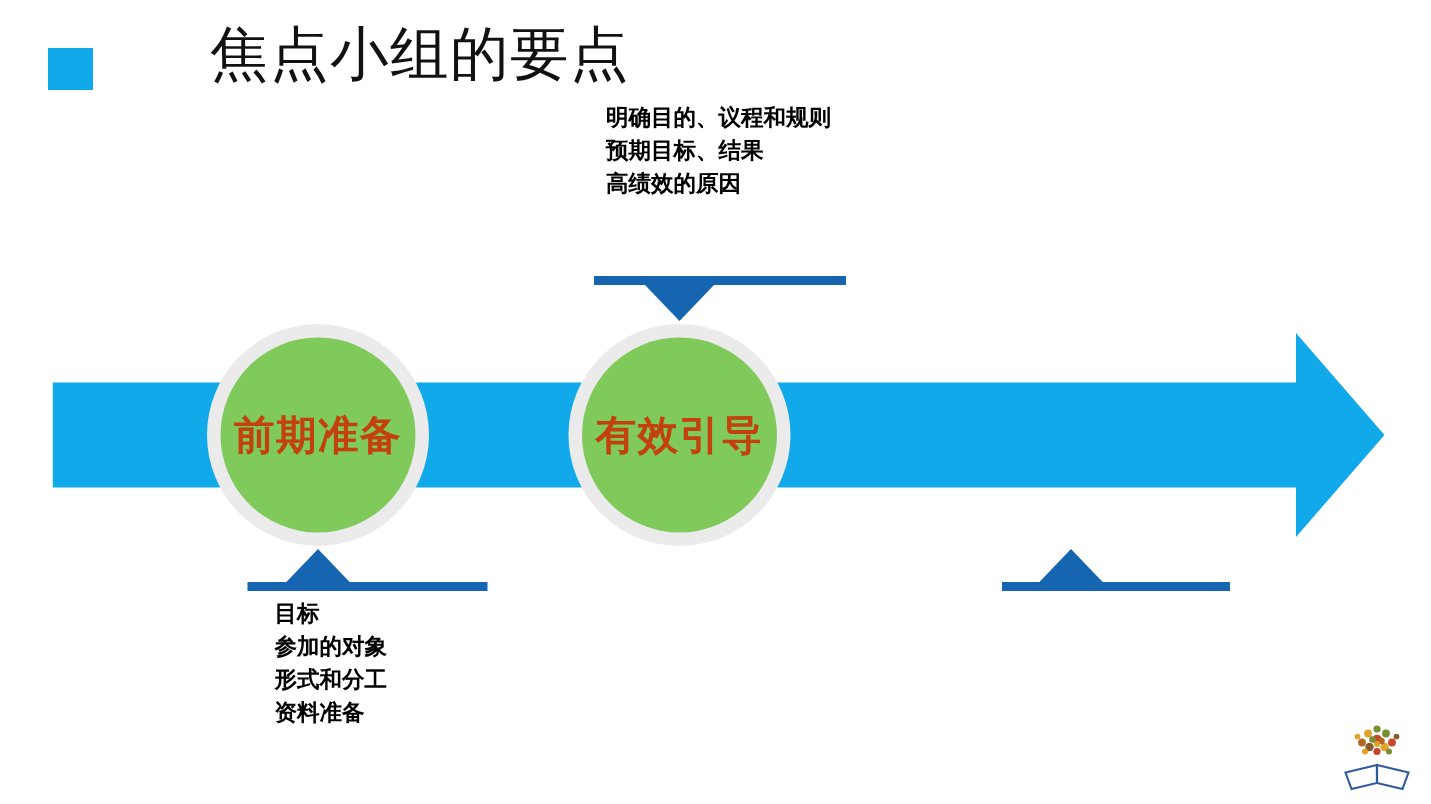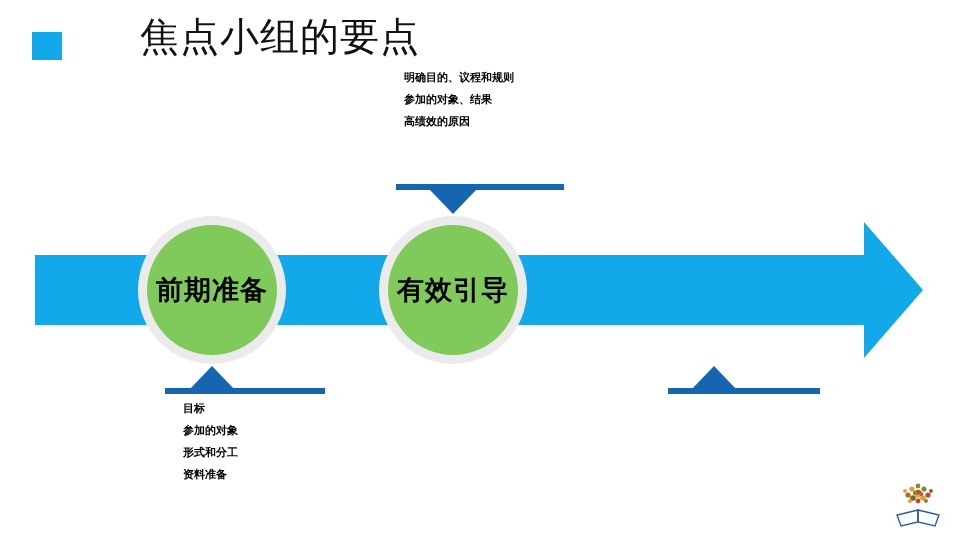--- a/index.html
+++ b/index.html
@@ -78,21 +78,21 @@
     position: absolute;
     left: 0;
     top: 0;
     width: 148px;
     height: 148px;
     display: flex;
     align-items: center;
     justify-content: center;
     font-size: 27px;
     font-weight: bold;
-    color: #000000;
+    color: #c2410c;
     letter-spacing: 1px;
     white-space: nowrap;
   }
   #stage-0 { left: 138px; }
   #stage-1 { left: 379px; text-align: right; }
   #stage-2 { left: 640px; }
 
   
   .connector { position: absolute; }
   .conn-bar {
@@ -120,21 +120,21 @@
   #conn-bl .conn-bar { left: 0; top: 22px; width: 160px; }
   #conn-bl .conn-tri { left: 24px; top: 0px; }
 
   #conn-br     { left: 668px; top: 366px; width: 152px; height: 28px; }
   #conn-br .conn-bar { left: 0; top: 22px; width: 152px; }
   #conn-br .conn-tri { left: 23px; top: 0px; }
 
   
   .callout {
     position: absolute;
-    font-size: 11px;
+    font-size: 15px;
     font-weight: bold;
     line-height: 22px;
     color: #000000;
     white-space: nowrap;
   }
   #callout-top { left: 404px; top: 67px; }
   #callout-bl  { left: 169px; top: 398px; margin-left: 14px; }
   #callout-br  { left: 671px; top: 398px; }
   .callout-line { display: block; }
 
@@ -184,21 +184,21 @@
     <div class="conn-bar"></div>
   </div>
 
   <div class="connector" id="conn-br">
     <div class="conn-tri up"></div>
     <div class="conn-bar"></div>
   </div>
 
   <div class="callout" id="callout-top">
     <span class="callout-line">明确目的、议程和规则</span>
-    <span class="callout-line">参加的对象、结果</span>
+    <span class="callout-line">预期目标、结果</span>
     <span class="callout-line">高绩效的原因</span>
   </div>
 
   <div class="callout" id="callout-bl">
     <span class="callout-line">目标</span>
     <span class="callout-line">参加的对象</span>
     <span class="callout-line">形式和分工</span>
     <span class="callout-line">资料准备</span>
   </div>
 

